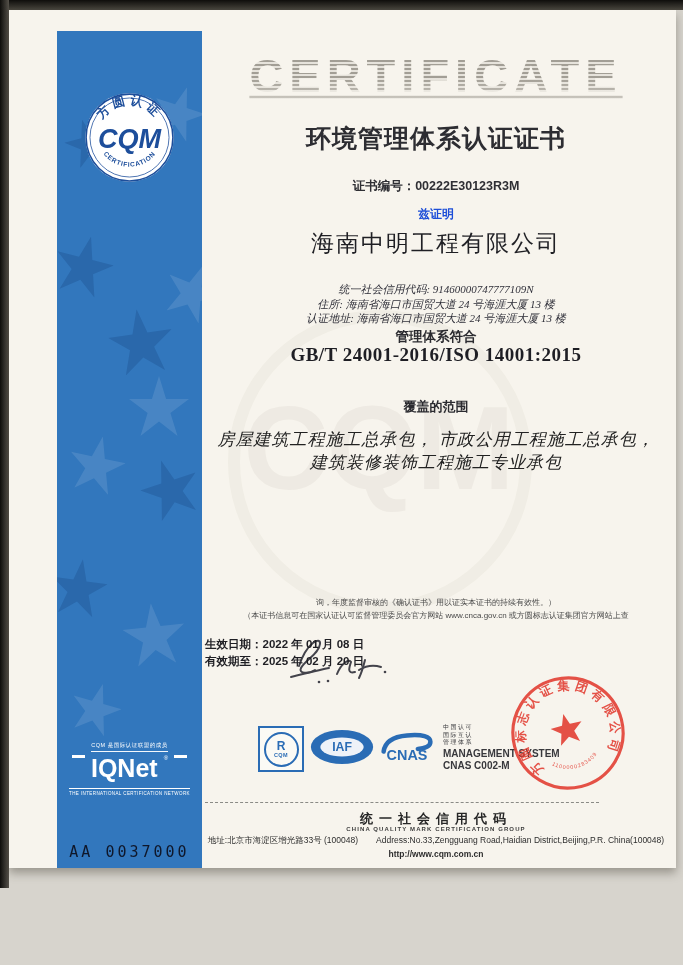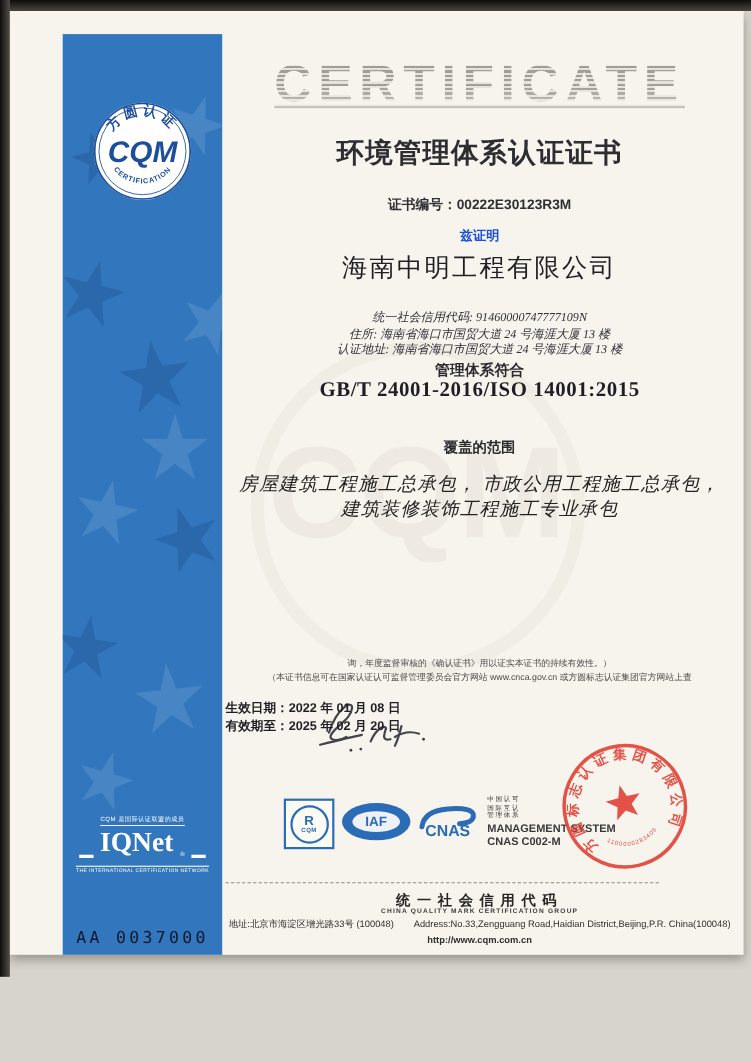--- a/index.html
+++ b/index.html
@@ -17,21 +17,21 @@
            background:#3277bd;overflow:hidden;}
   .star{position:absolute;background:currentColor;
         clip-path:polygon(50% 0%,61.8% 38.2%,100% 38.2%,69% 61.8%,80.9% 100%,50% 76%,19.1% 100%,31% 61.8%,0% 38.2%,38.2% 38.2%);}
   .star.d{color:rgba(10,45,100,.20);}
   .star.l{color:rgba(255,255,255,.11);}
   .cqm-logo{position:absolute;left:26px;top:60px;width:93px;height:93px;}
 
   .iqnet{position:absolute;left:0;top:702px;width:100%;text-align:center;color:#fff;}
   .iqnet-member{display:inline-block;font-size:5.5px;letter-spacing:.5px;
                 border-bottom:1px solid rgba(255,255,255,.95);padding-bottom:1.5px;}
-  .iqnet-row{margin-top:3px;display:flex;align-items:flex-end;justify-content:center;gap:6px;font-family:Liberation Serif, serif;}
+  .iqnet-row{margin-top:3px;display:flex;align-items:flex-start;justify-content:center;gap:6px;}
   .dash{width:13px;height:3px;background:#fff;}
   .iqnet-word{font-size:25px;font-weight:bold;line-height:26px;}
   .iqnet-reg{font-size:6px;vertical-align:top;}
   .iqnet-tag{display:inline-block;margin-top:2px;font-size:4.5px;letter-spacing:.4px;
              border-top:1px solid #fff;padding-top:1.5px;}
   .serial{position:absolute;left:0;top:812px;width:100%;text-align:center;color:#0f172a;
           font-size:15px;letter-spacing:3px;font-family:"DejaVu Sans Mono",monospace;}
 
   
   .content{position:absolute;left:196px;top:0;width:462px;height:858px;text-align:center;color:#333;}

